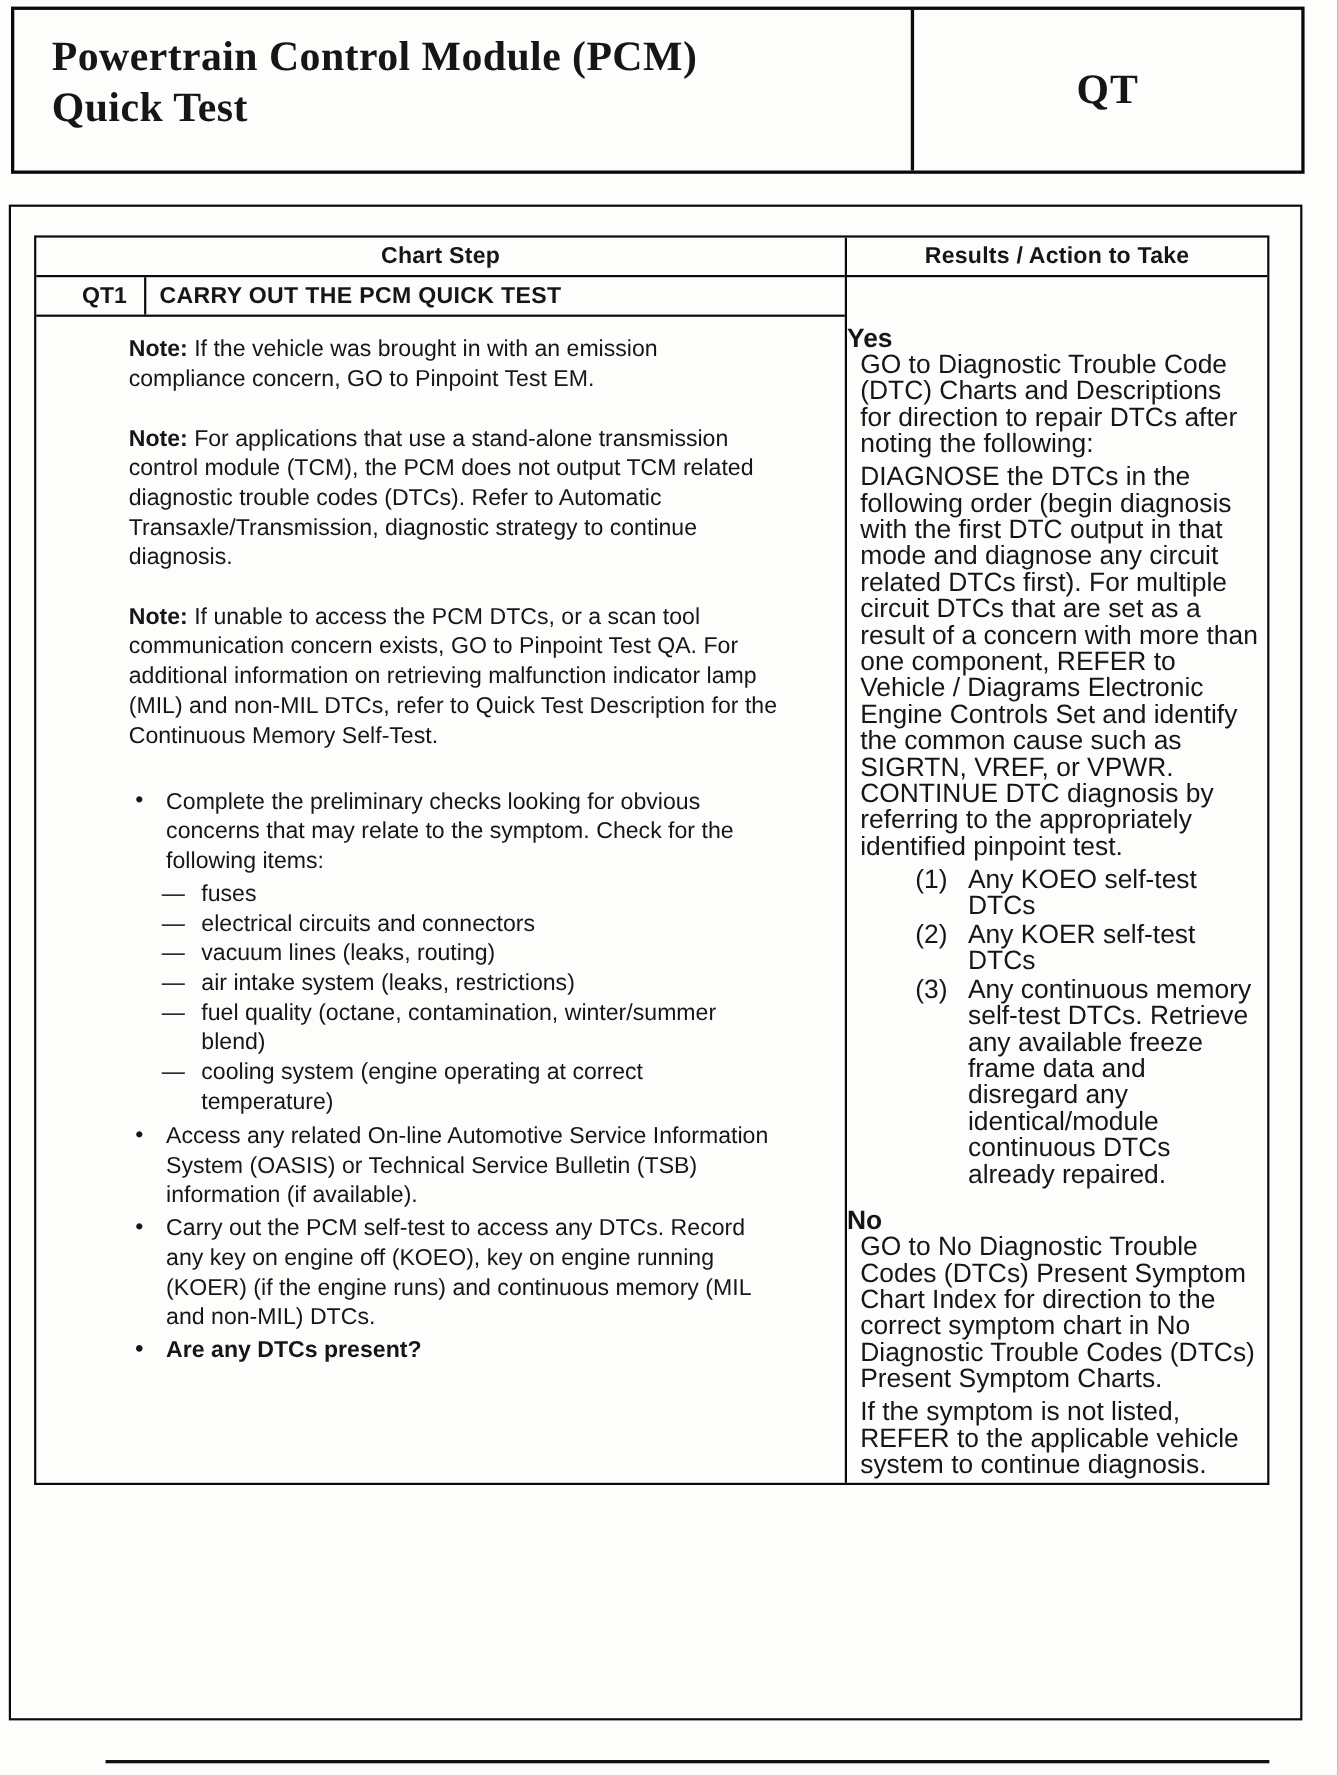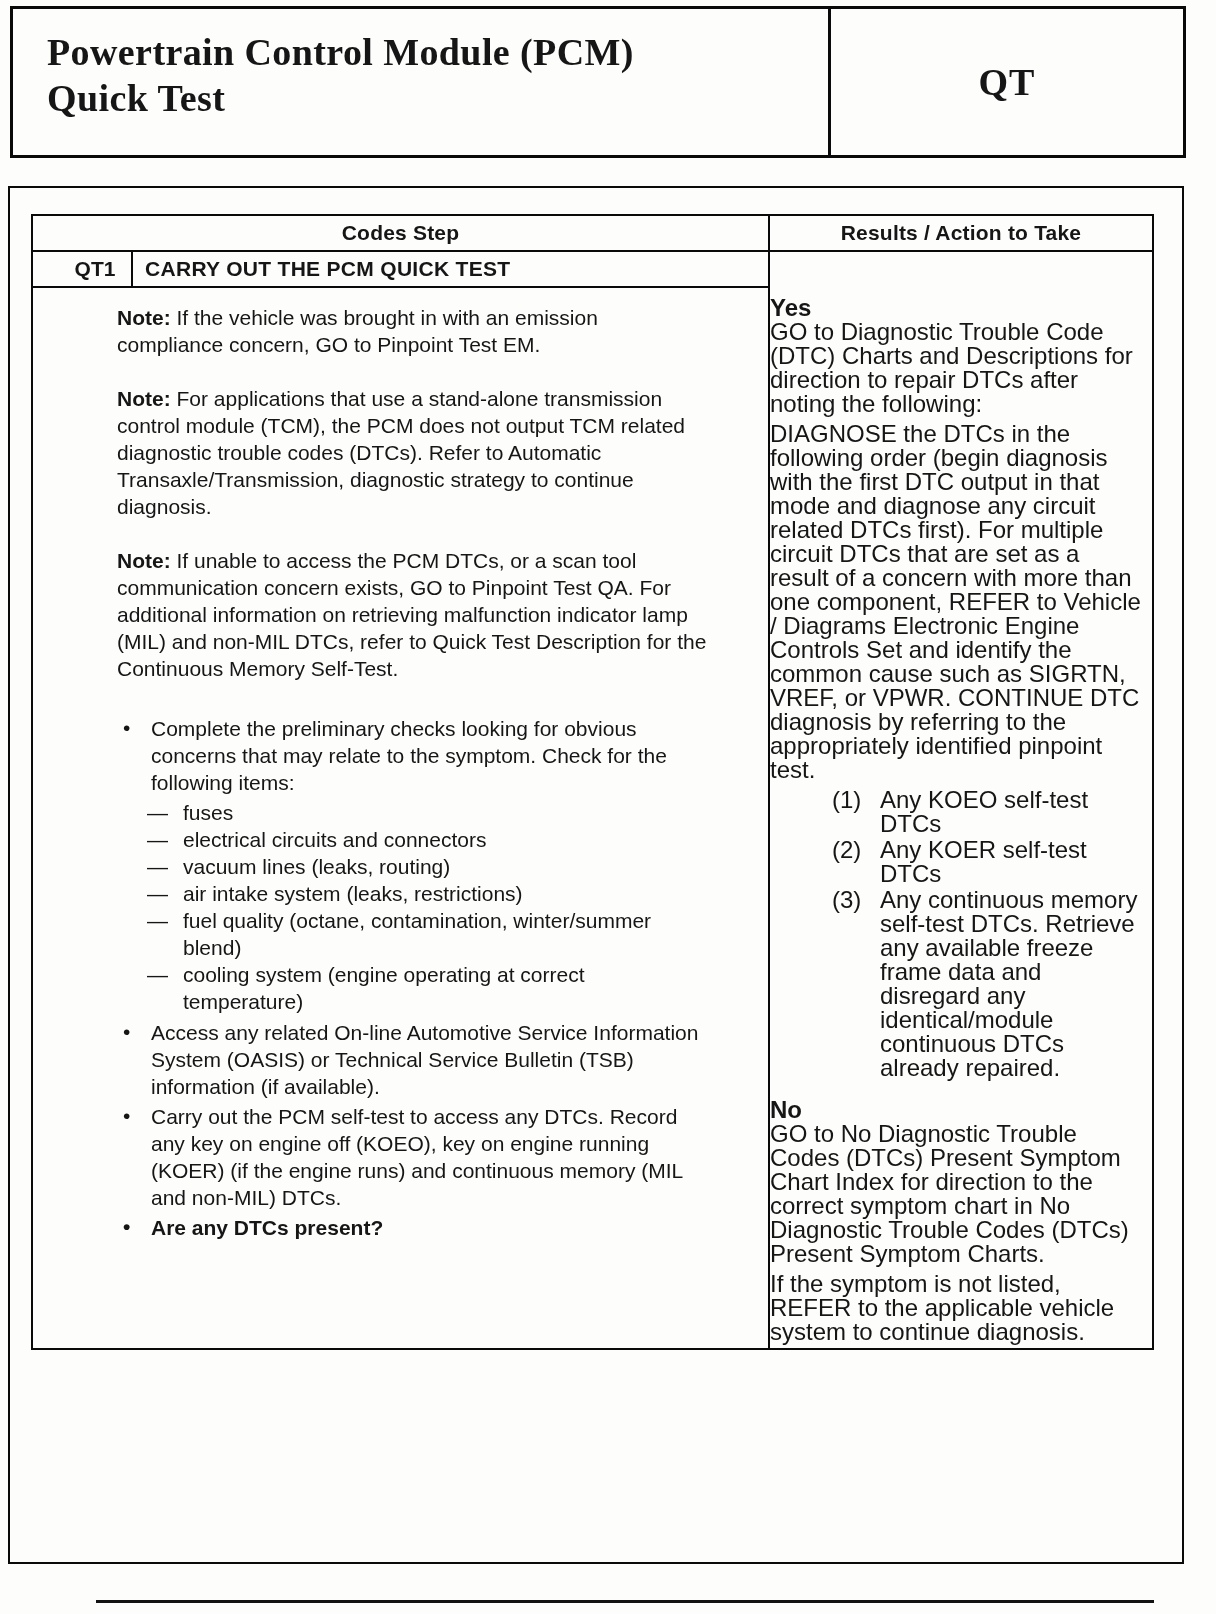--- a/index.html
+++ b/index.html
@@ -47,21 +47,21 @@
   
   .note{margin:0 0 27px 0;}
   .note-last{margin-bottom:33px;}
   .bullet-item{position:relative;padding-left:34px;margin:0 0 3px 0;}
   .bullet-item::before{content:"\2022";position:absolute;left:6px;top:-1px;}
   .dash-list{margin:2px 0 4px 0;}
   .dash-item{position:relative;padding-left:66px;}
   .dash-item::before{content:"\2014";position:absolute;left:30px;top:0;}
   .bold{font-weight:bold;}
   
-  .p{margin:0 0 6px 0;}
+  .p{margin:0 0 6px 12px;}
   .label-line{font-weight:bold;margin:0;}
   .num-item{position:relative;padding-left:110px;margin:0 0 2px 0;}
   .num{position:absolute;left:62px;}
   .no-label{margin-top:18px;}
   
   .scan-line{position:absolute;left:96px;top:1600px;width:1058px;height:3px;background:#121212;}
 </style>
 </head>
 <body>
 
@@ -75,21 +75,21 @@
     <div class="code-cell">
       <span>QT</span>
     </div>
   </div>
 
   <div class="outer-box">
 
     <div class="qt-table">
 
       <div class="col-left">
-        <div class="cell-header">Codes Step</div>
+        <div class="cell-header">Chart Step</div>
 
         <div class="step-row">
           <div class="step-id">QT1</div>
           <div class="step-title">CARRY OUT THE PCM QUICK TEST</div>
         </div>
 
         <div class="body left-body">
           <p class="note">
             <span class="bold">Note:</span><span> If the vehicle was brought in with an emission compliance concern, GO to Pinpoint Test EM.</span>
           </p>

